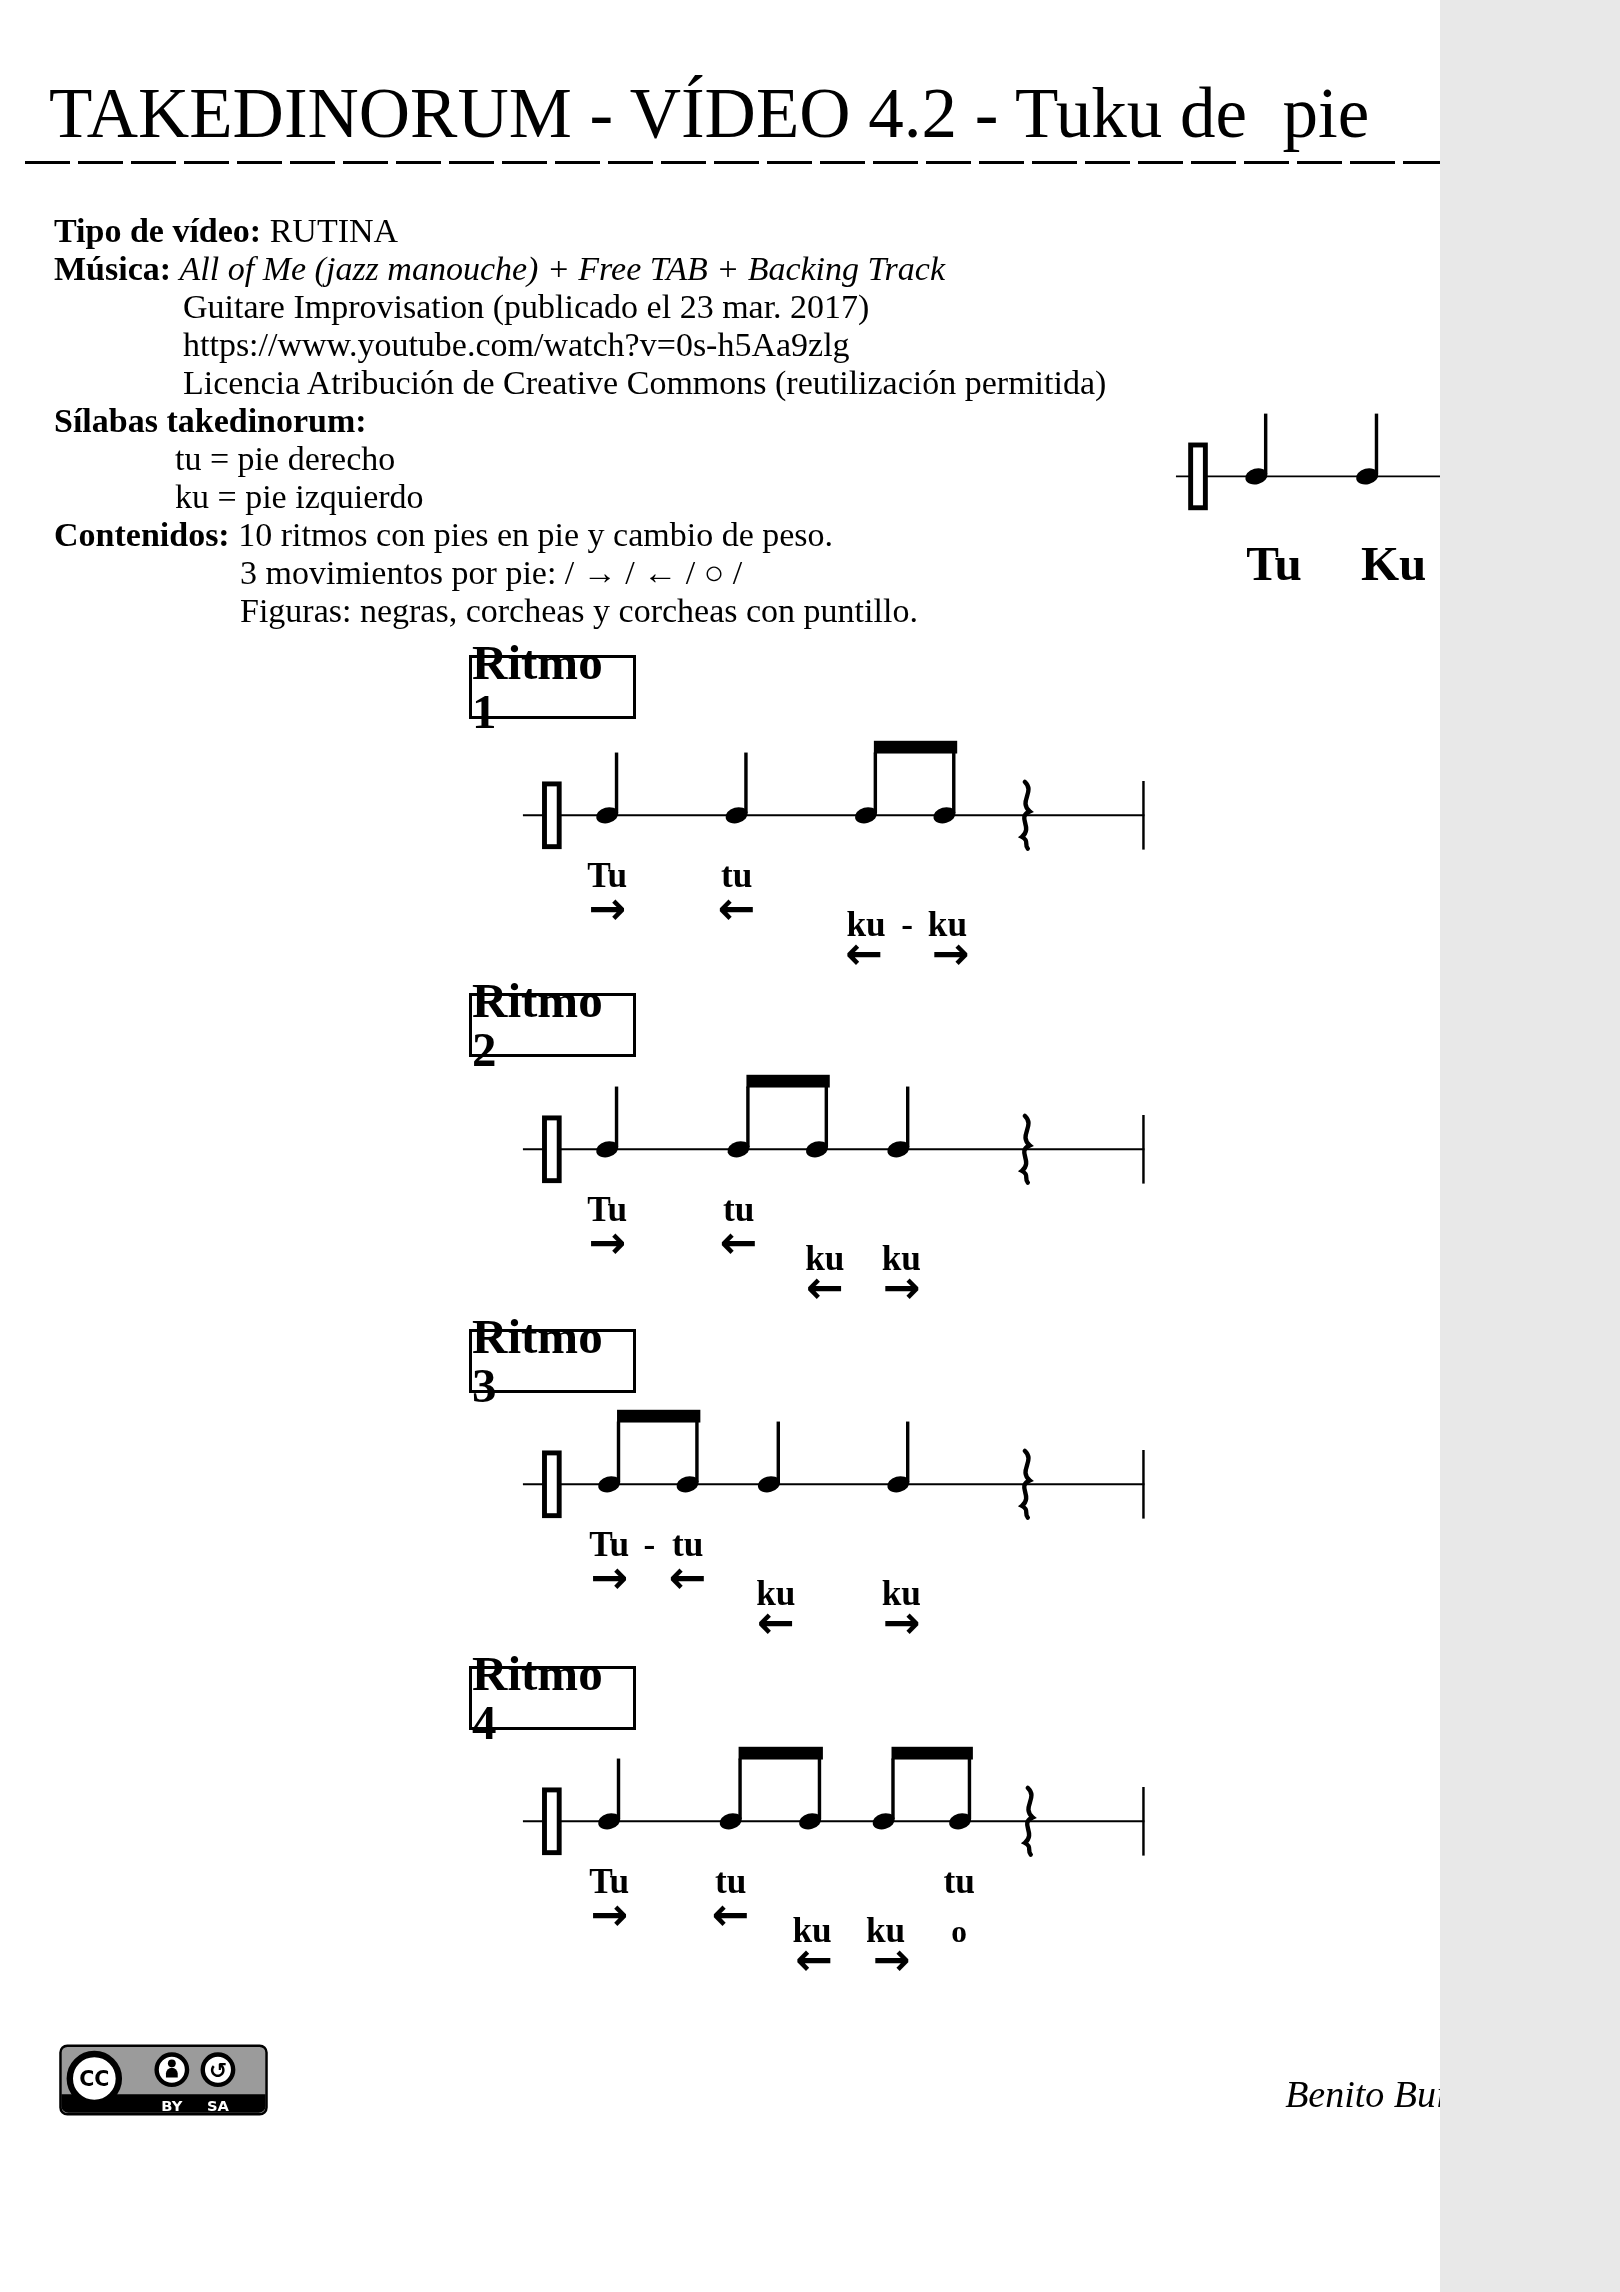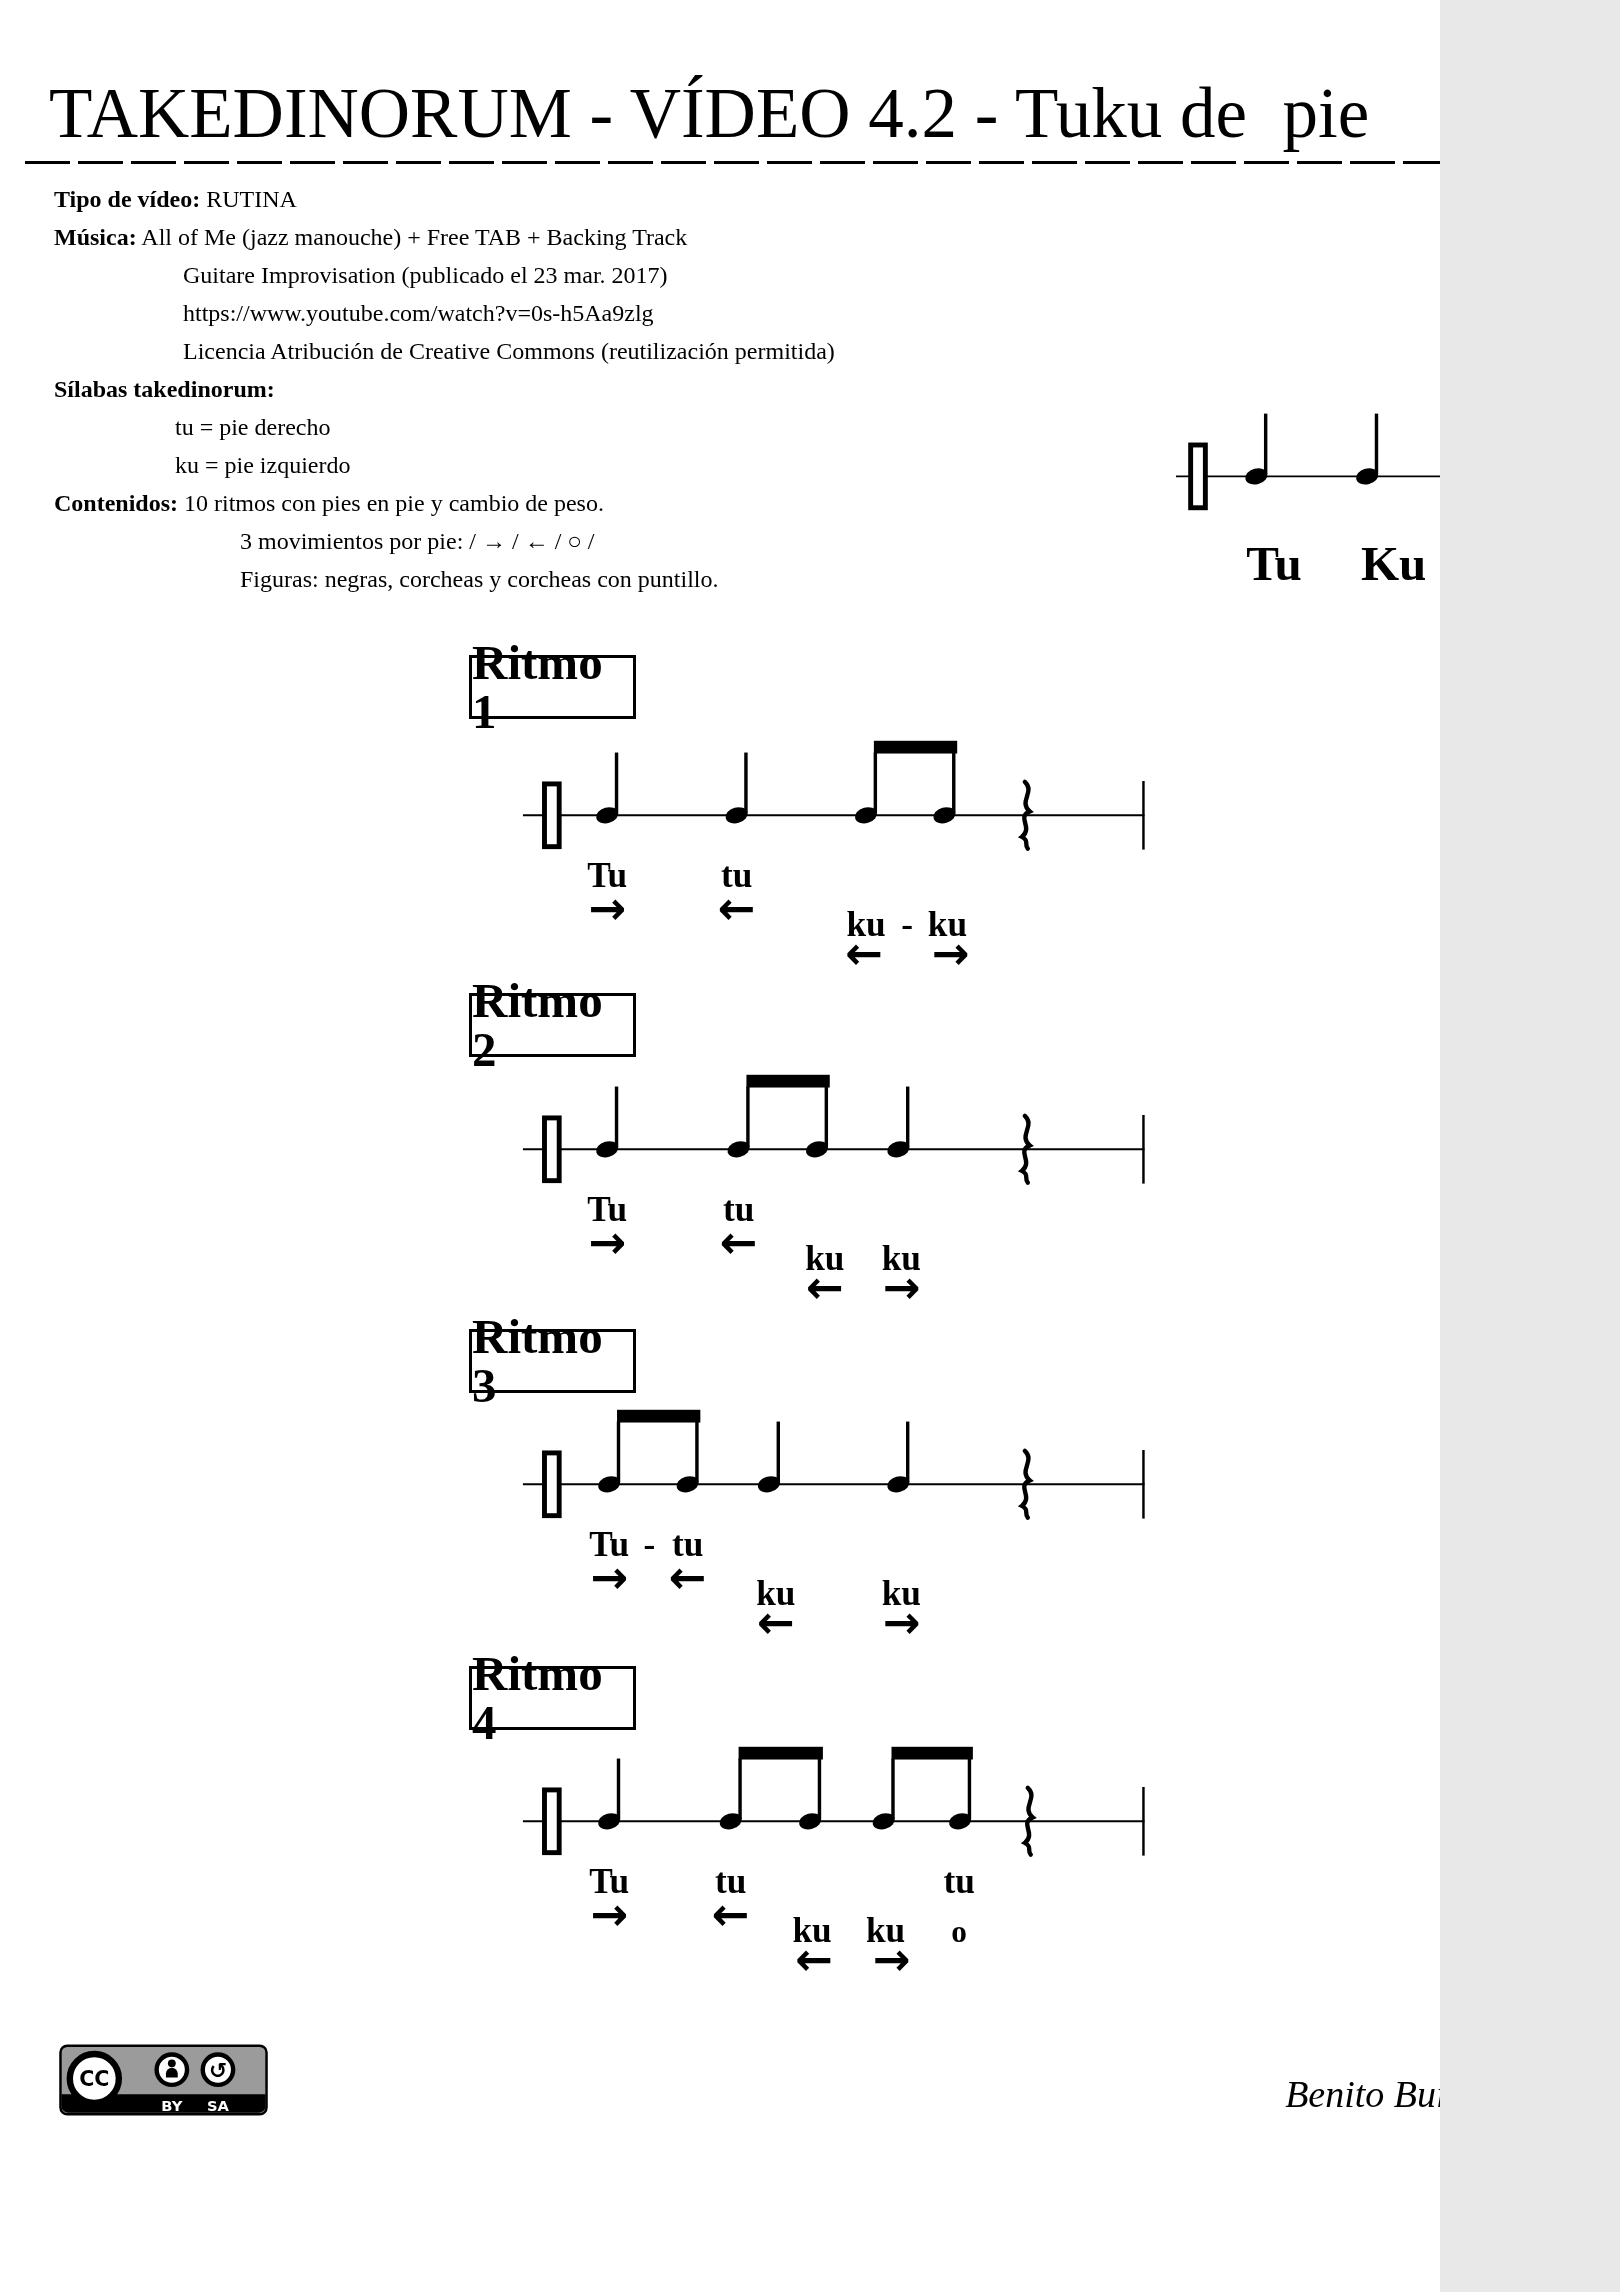--- a/index.html
+++ b/index.html
@@ -11,23 +11,23 @@
   #title{
     position:absolute;left:49px;top:78px;font-size:71px;line-height:1;
     white-space:pre;letter-spacing:0px;
   }
   #page-number{position:absolute;left:1545px;top:54px;font-size:29px;}
   #title-divider{
     position:absolute;left:24.5px;top:161px;width:1572px;height:2.9px;
     background:repeating-linear-gradient(90deg,#000 0 45px,transparent 45px 53px);
   }
   
-  #meta{position:absolute;left:54px;top:180px;font-size:24px;line-height:38px;}
+  #meta{position:absolute;left:54px;top:212px;font-size:34px;line-height:38px;}
   #meta .b{font-weight:bold;}
-  #meta .i{text-align:right;}
+  #meta .i{font-style:italic;text-align:right;}
   #meta .ind-a{padding-left:129px;}
   #meta .ind-b{padding-left:121px;}
   #meta .ind-c{padding-left:186px;}
   
   .staff-svg{position:absolute;}
   .ritmo-box{
     position:absolute;left:469px;width:161px;height:58px;border:3.9px solid #000;
     display:flex;align-items:center;justify-content:center;
     font-size:49px;font-weight:bold;line-height:1;
   }

